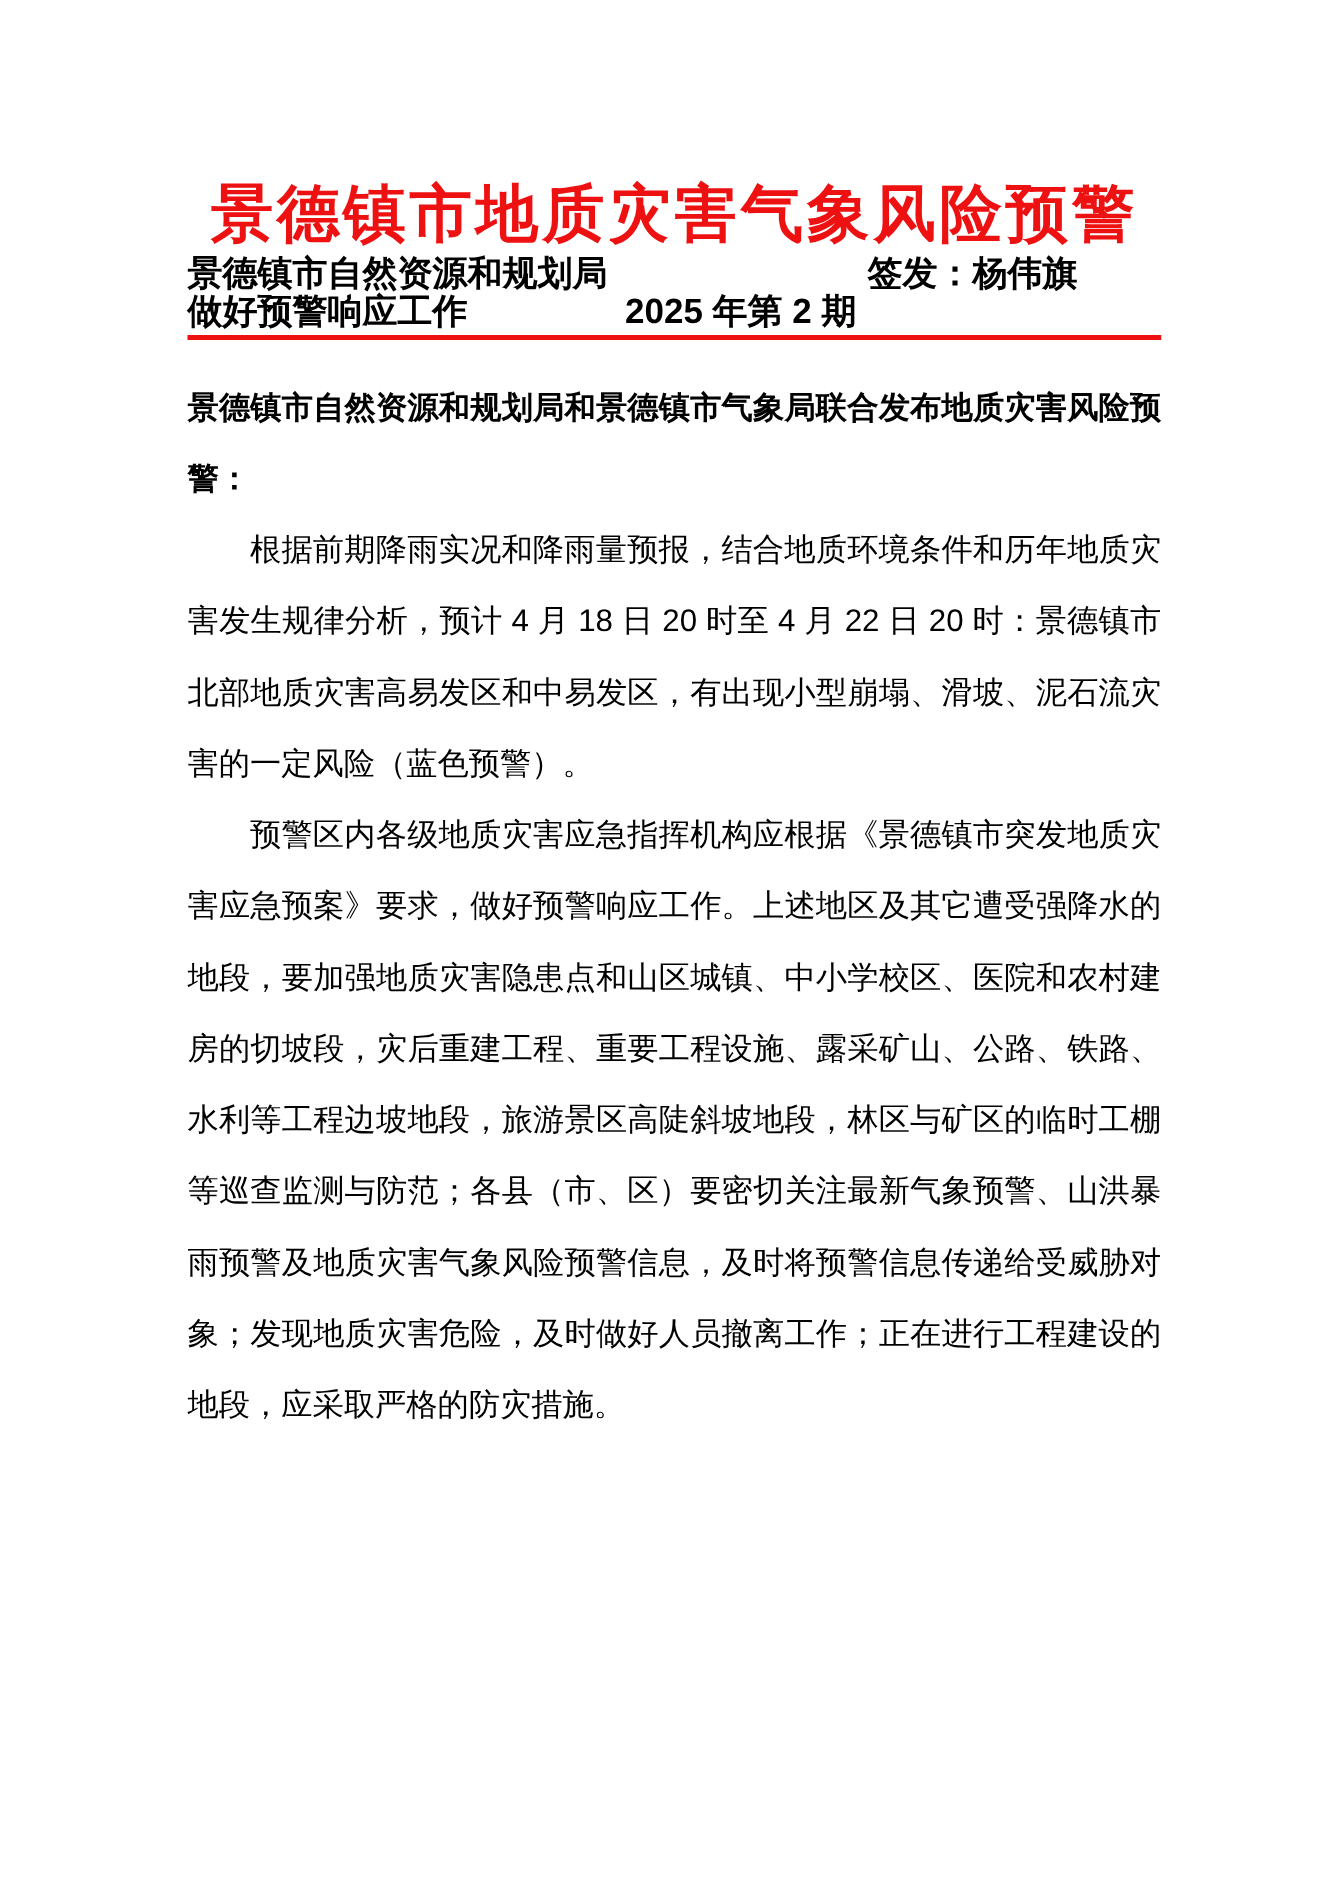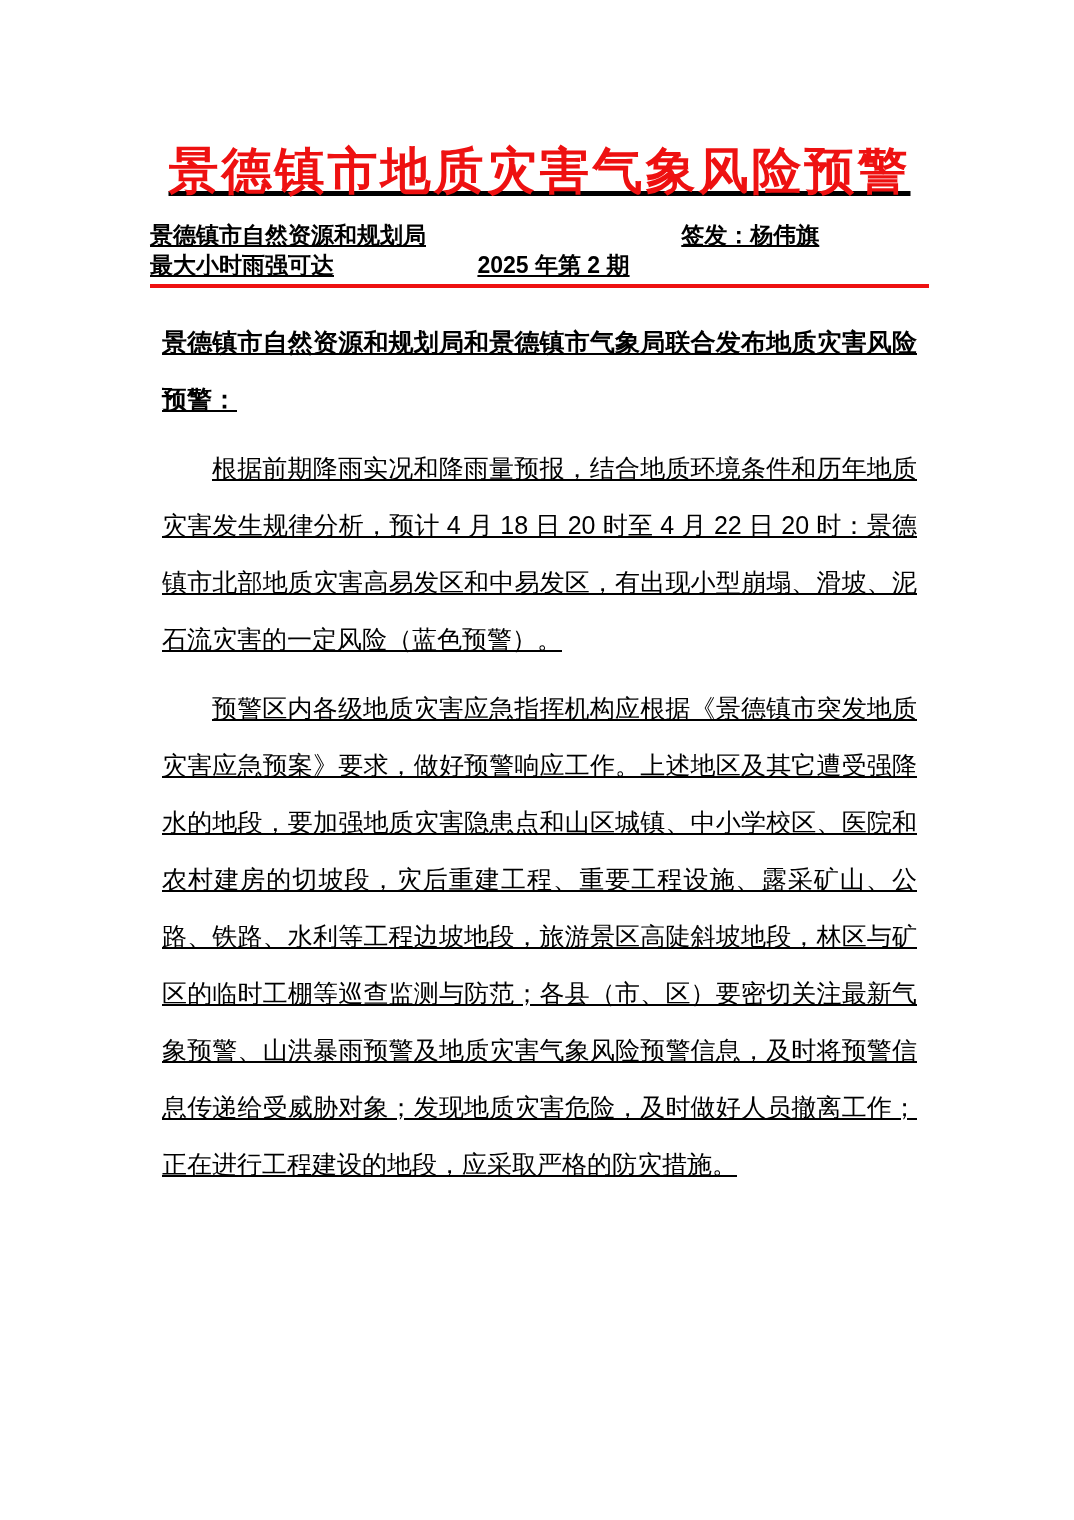--- a/index.html
+++ b/index.html
@@ -13,72 +13,71 @@
     overflow: hidden;
     font-family: "Liberation Sans", "DejaVu Sans", sans-serif;
     color: #000000;
   }
   .page {
     box-sizing: border-box;
     width: 1074px;
     height: 1184px;
     padding: 142px 145px 0 150px;
     background: #ffffff;
-    text-decoration: underline;
   }
   .doc-title {
     margin: 0;
     font-family: "DejaVu Serif", "Liberation Serif", serif;
     font-weight: bold;
     font-size: 50px;
     line-height: 1.15;
     letter-spacing: 3px;
     color: #ee1111;
     text-align: center;
     white-space: nowrap;
   }
   .masthead {
-    margin-top: 20px;
+    margin-top: 4px;
     display: grid;
     grid-template-columns: 1fr auto 1fr;
     font-weight: bold;
-    font-size: 23px;
+    font-size: 28px;
     line-height: 30px;
   }
   .mh-left   { text-align: left; white-space: nowrap; }
   .mh-center { text-align: left; white-space: nowrap; transform: translateX(14px); }
   .mh-right  { text-align: center; padding-right: 44px; white-space: nowrap; }
   .rule {
     margin-top: 4px;
     height: 4px;
     background: #ee1111;
   }
   .doc-body {
     margin-top: 26px;
     font-size: 25px;
     line-height: 57px;
     text-align: justify;
   }
-  .doc-body p { margin: 12px; }
+  .doc-body p { margin: 0; }
   .lead { font-weight: bold; }
   .para { text-indent: 2em; }
 </style>
 </head>
 <body>
 
 <div class="page">
 
   <h1 class="doc-title">景德镇市地质灾害气象风险预警</h1>
 
   <div class="masthead">
     <span class="mh-left">景德镇市自然资源和规划局</span>
     <span class="mh-center"></span>
     <span class="mh-right">签发：杨伟旗</span>
 
-    <span class="mh-left">最大小时雨强可达</span>
+    <span class="mh-left">做好预警响应工作</span>
     <span class="mh-center">2025 年第 2 期</span>
   </div>
 
   <div class="rule"></div>
 
   <section class="doc-body">
     <p class="lead">景德镇市自然资源和规划局和景德镇市气象局联合发布地质灾害风险预警：</p>
     <p class="para">根据前期降雨实况和降雨量预报，结合地质环境条件和历年地质灾害发生规律分析，预计 4 月 18 日 20 时至 4 月 22 日 20 时：景德镇市北部地质灾害高易发区和中易发区，有出现小型崩塌、滑坡、泥石流灾害的一定风险（蓝色预警）。</p>
     <p class="para">预警区内各级地质灾害应急指挥机构应根据《景德镇市突发地质灾害应急预案》要求，做好预警响应工作。上述地区及其它遭受强降水的地段，要加强地质灾害隐患点和山区城镇、中小学校区、医院和农村建房的切坡段，灾后重建工程、重要工程设施、露采矿山、公路、铁路、水利等工程边坡地段，旅游景区高陡斜坡地段，林区与矿区的临时工棚等巡查监测与防范；各县（市、区）要密切关注最新气象预警、山洪暴雨预警及地质灾害气象风险预警信息，及时将预警信息传递给受威胁对象；发现地质灾害危险，及时做好人员撤离工作；正在进行工程建设的地段，应采取严格的防灾措施。</p>
   </section>

